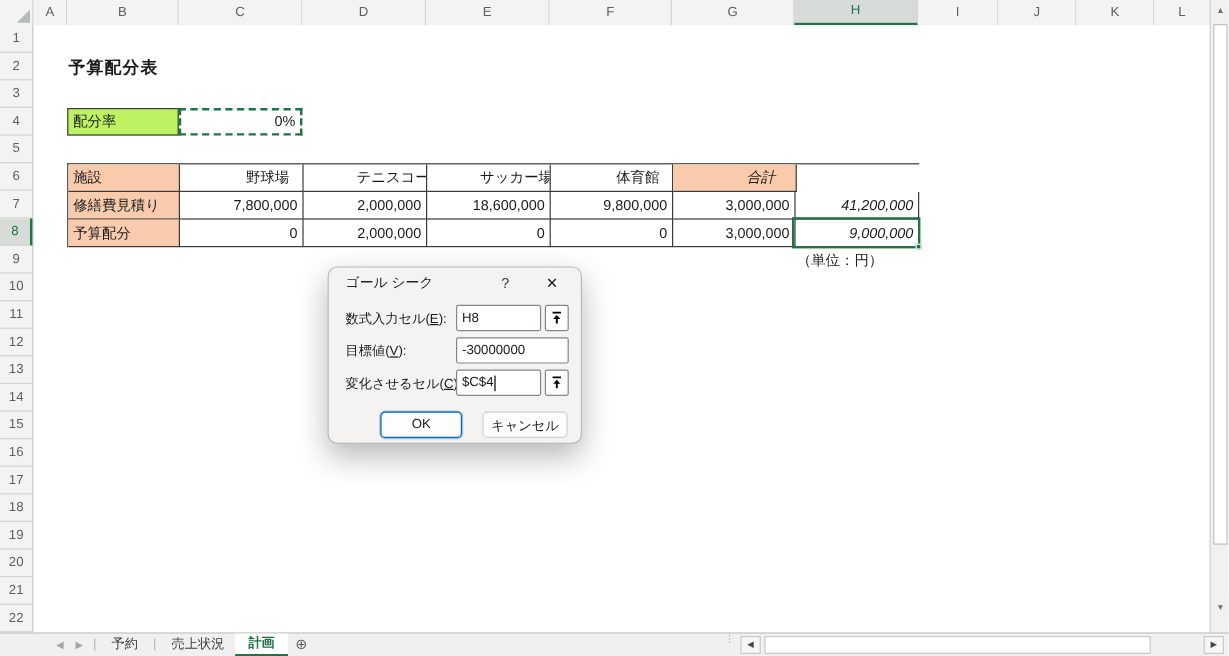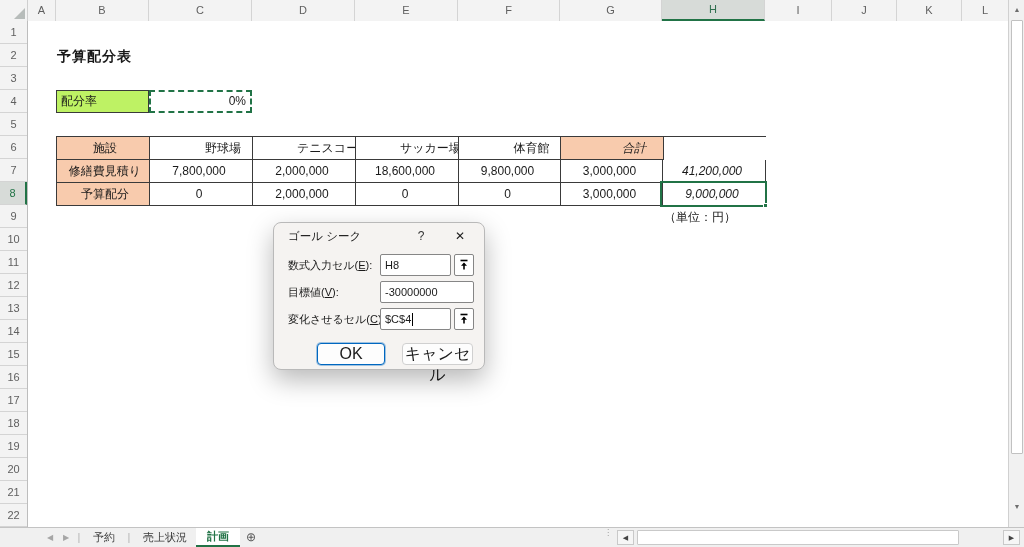--- a/index.html
+++ b/index.html
@@ -38,23 +38,23 @@
 
   
   .sheet-table { position:absolute; left:28px; top:115px; border-top:1px solid #3a3a3a;
     border-left:1px solid #3a3a3a; }
   .t-row { display:flex; }
   .t-cell { height:23px; border-right:1px solid #3a3a3a; border-bottom:1px solid #3a3a3a;
     font-size:12px; color:#1a1a1a; line-height:22px; overflow:hidden; white-space:nowrap; }
   .c0 { width:93px; } .c1 { width:103px; } .c2 { width:103px; } .c3 { width:103px; }
   .c4 { width:102px; } .c5 { width:102px; } .c6 { width:103px;font-style:italic; }
   .t-cell.orange { background:#F8CBAD; }
-  .t-cell.left { text-align:center; padding-left:4px; }
+  .t-cell.left { text-align:left; padding-left:4px; }
   .t-cell.center { text-align:center;padding-left:44px; }
-  .t-cell.num { text-align:center; padding-right:4px; }
+  .t-cell.num { text-align:right; padding-right:4px; }
 
   .selected-cell { position:absolute; left:632px; top:160px; width:107px; height:26px;
     border:2px solid #217346; pointer-events:none; }
   .fill-handle { position:absolute; right:-3px; bottom:-3px; width:5px; height:5px;
     background:#217346; border:1px solid #fff; }
   .unit-note { position:absolute; left:607px; top:185px; width:130px; height:22px;
     font-size:12px; color:#1a1a1a; text-align:center; line-height:22px; }
 
   
   .dialog { position:absolute; left:273px; top:222px; width:212px; height:148px;
@@ -70,21 +70,21 @@
   .dlg-label { width:92px; white-space:nowrap; flex:none; }
   .accel { text-decoration:underline; }
   .dlg-input { height:22px; background:#fff; border:1px solid #868686; border-radius:2px;
     line-height:20px; padding-left:4px; display:flex; align-items:center; }
   .w-narrow { width:87px; } .w-wide { width:114px; }
   .picker-btn { width:24px; height:22px; margin-left:3px; background:#fff;
     border:1px solid #868686; border-radius:2px; display:flex; align-items:center;
     justify-content:center; padding:0; cursor:pointer; }
   .caret { display:inline-block; width:1px; height:13px; background:#000; margin-left:1px; }
   .dlg-buttons { display:flex; justify-content:flex-end; margin:13px 11px 0 0; gap:17px; }
-  .btn { height:22px; font-size:16px; border-radius:4px; background:#fdfdfd;
+  .btn { height:22px; font-size:11px; border-radius:4px; background:#fdfdfd;
     border:1px solid #d0d0d0; color:#1a1a1a; cursor:pointer; font-family:inherit; }
   .btn.ok { width:68px; border:1px solid #0067C0; box-shadow:0 0 0 1px rgba(0,103,192,.35); }
   .btn.cancel { width:71px; }
 
   
   .vscroll { position:absolute; right:0; top:0; width:16px; height:531px; background:#f1f1f1;
     border-left:1px solid #d0d0d0; }
   .v-arrow { position:absolute; left:1px; width:14px; height:15px; text-align:center;
     font-size:7px; color:#6e6e6e; line-height:15px; background:#f1f1f1; border:none; cursor:pointer; }
   .v-up { top:2px; } .v-down { top:499px; }

